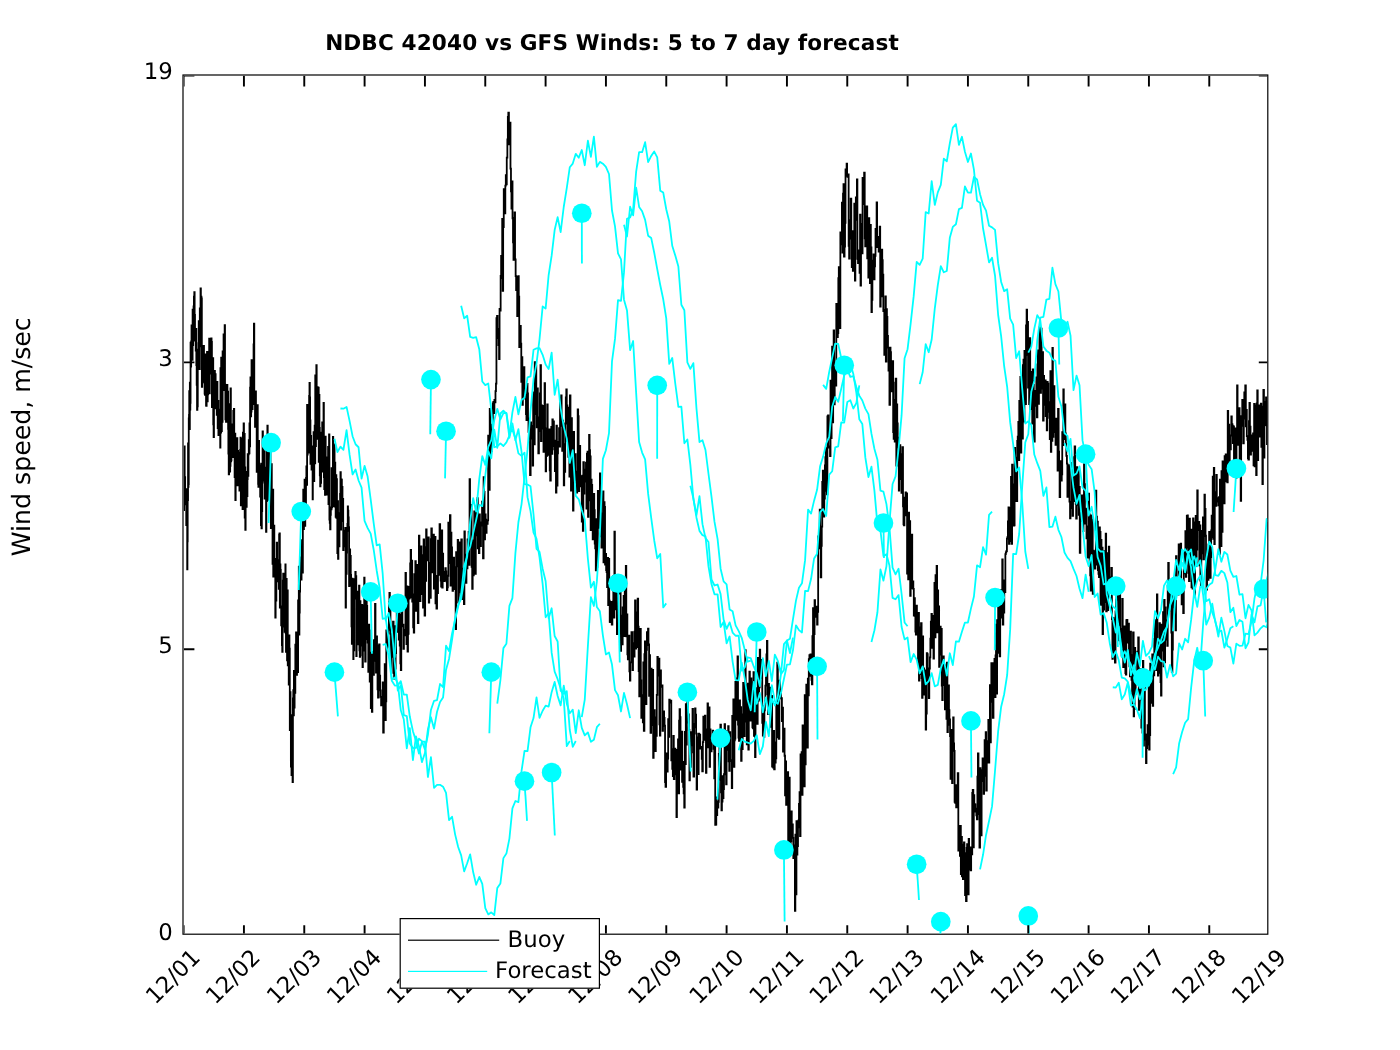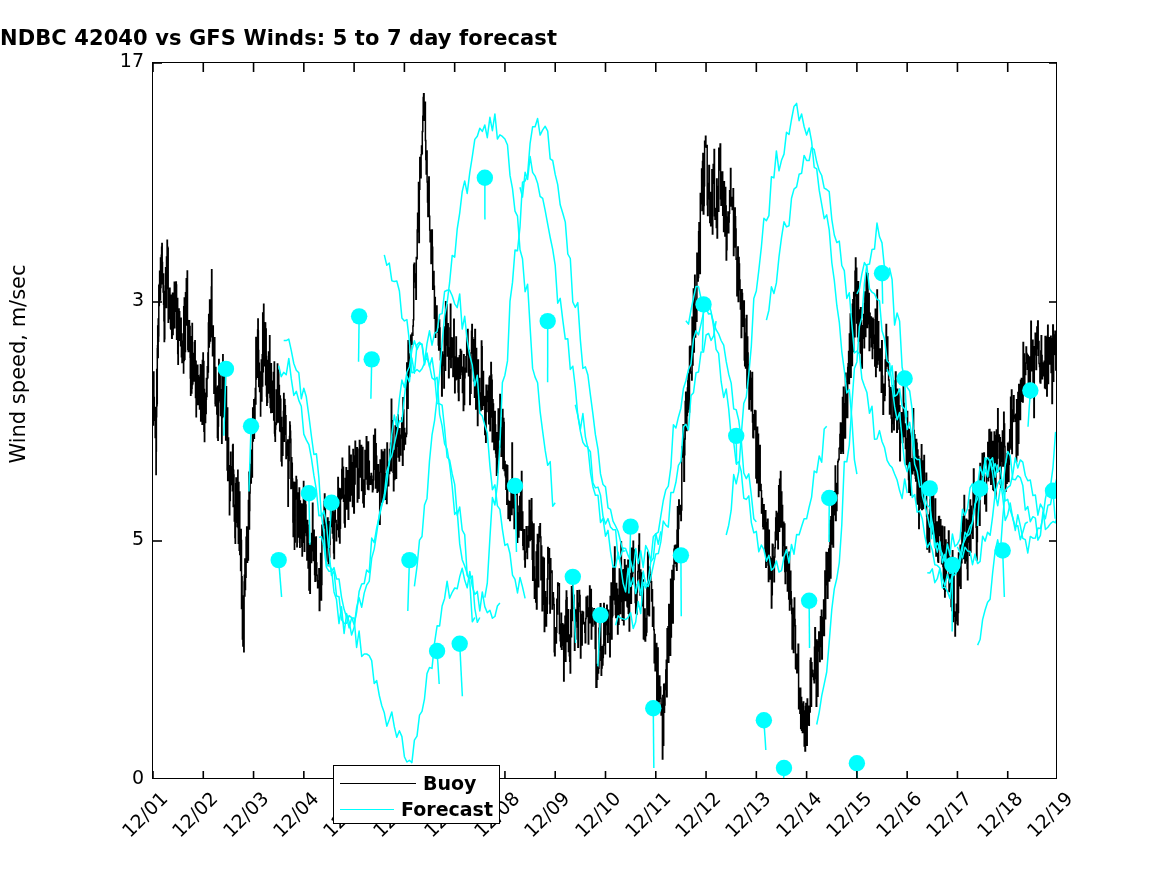--- a/index.html
+++ b/index.html
@@ -1,21 +1,21 @@
 <!DOCTYPE html>
 <html><head>
 <meta charset="utf-8">
 <style>
   html,body{margin:0;padding:0;background:#ffffff;}
   body{width:1167px;height:875px;font-family:"DejaVu Sans","Liberation Sans",sans-serif;overflow:hidden;}
   #fig{position:relative;width:1167px;height:875px;background:#fff;}
 
   #title{
-    position:absolute;left:0;top:26px;width:1020px;
-    font-size:21px;font-weight:bold;color:#000;letter-spacing:.1px;
+    position:absolute;left:0;top:26px;width:1020px;text-align:center;
+    font-size:18px;font-weight:bold;color:#000;letter-spacing:.1px;
   }
 
   #plot{
     position:absolute;left:152px;top:62px;width:905px;height:717px;
     border:1.6px solid #000;box-sizing:border-box;background:#fff;
   }
   #canvaswrap{position:absolute;left:0;top:0;width:100%;height:100%;overflow:hidden;}
   svg.layer{position:absolute;left:0;top:0;width:905px;height:717px;display:block;}
 
   .ylab{
@@ -29,41 +29,40 @@
   }
   .xlab{
     position:absolute;font-size:19px;color:#000;white-space:nowrap;
     transform:rotate(-45deg);transform-origin:right top;
   }
 
   #legend{
     position:absolute;left:180px;top:702px;width:167px;height:59px;
     border:1.5px solid #000;background:#fff;box-sizing:border-box;
     padding:4px 6px 0 6px;
-    font-weight:bold;
   }
   .leg-row{display:flex;align-items:center;height:26px;}
   .leg-line{width:76px;height:0;border-top:1.7px solid #000;margin-right:7px;}
   .leg-line.cyan{border-top-color:#00ffff;}
   .leg-txt{font-size:19px;color:#000;line-height:1;}
 </style>
 </head>
 <body>
 
 <div id="fig">
 
   <div id="title">NDBC 42040 vs GFS Winds: 5 to 7 day forecast</div>
 
   <div id="ylabel-axis">Wind speed, m/sec</div>
 
   <div id="yticks">
       <div class="ylab" style="top: 766px;">0</div>
       <div class="ylab" style="top: 527px;">5</div>
       <div class="ylab" style="top: 288px;">3</div>
-      <div class="ylab" style="top: 49px;">17</div>
+      <div class="ylab" style="top: 49px;">19</div>
     </div>
   <div id="xticks">
       <div class="xlab" style="left: 92px; top: 787px; width: 64px; text-align: right;">12/01</div>
       <div class="xlab" style="left: 142.278px; top: 787px; width: 64px; text-align: right;">12/02</div>
       <div class="xlab" style="left: 192.556px; top: 787px; width: 64px; text-align: right;">12/03</div>
       <div class="xlab" style="left: 242.833px; top: 787px; width: 64px; text-align: right;">12/04</div>
       <div class="xlab" style="left: 293.111px; top: 787px; width: 64px; text-align: right;">12/05</div>
       <div class="xlab" style="left: 343.389px; top: 787px; width: 64px; text-align: right;">12/06</div>
       <div class="xlab" style="left: 393.667px; top: 787px; width: 64px; text-align: right;">12/07</div>
       <div class="xlab" style="left: 443.944px; top: 787px; width: 64px; text-align: right;">12/08</div>

